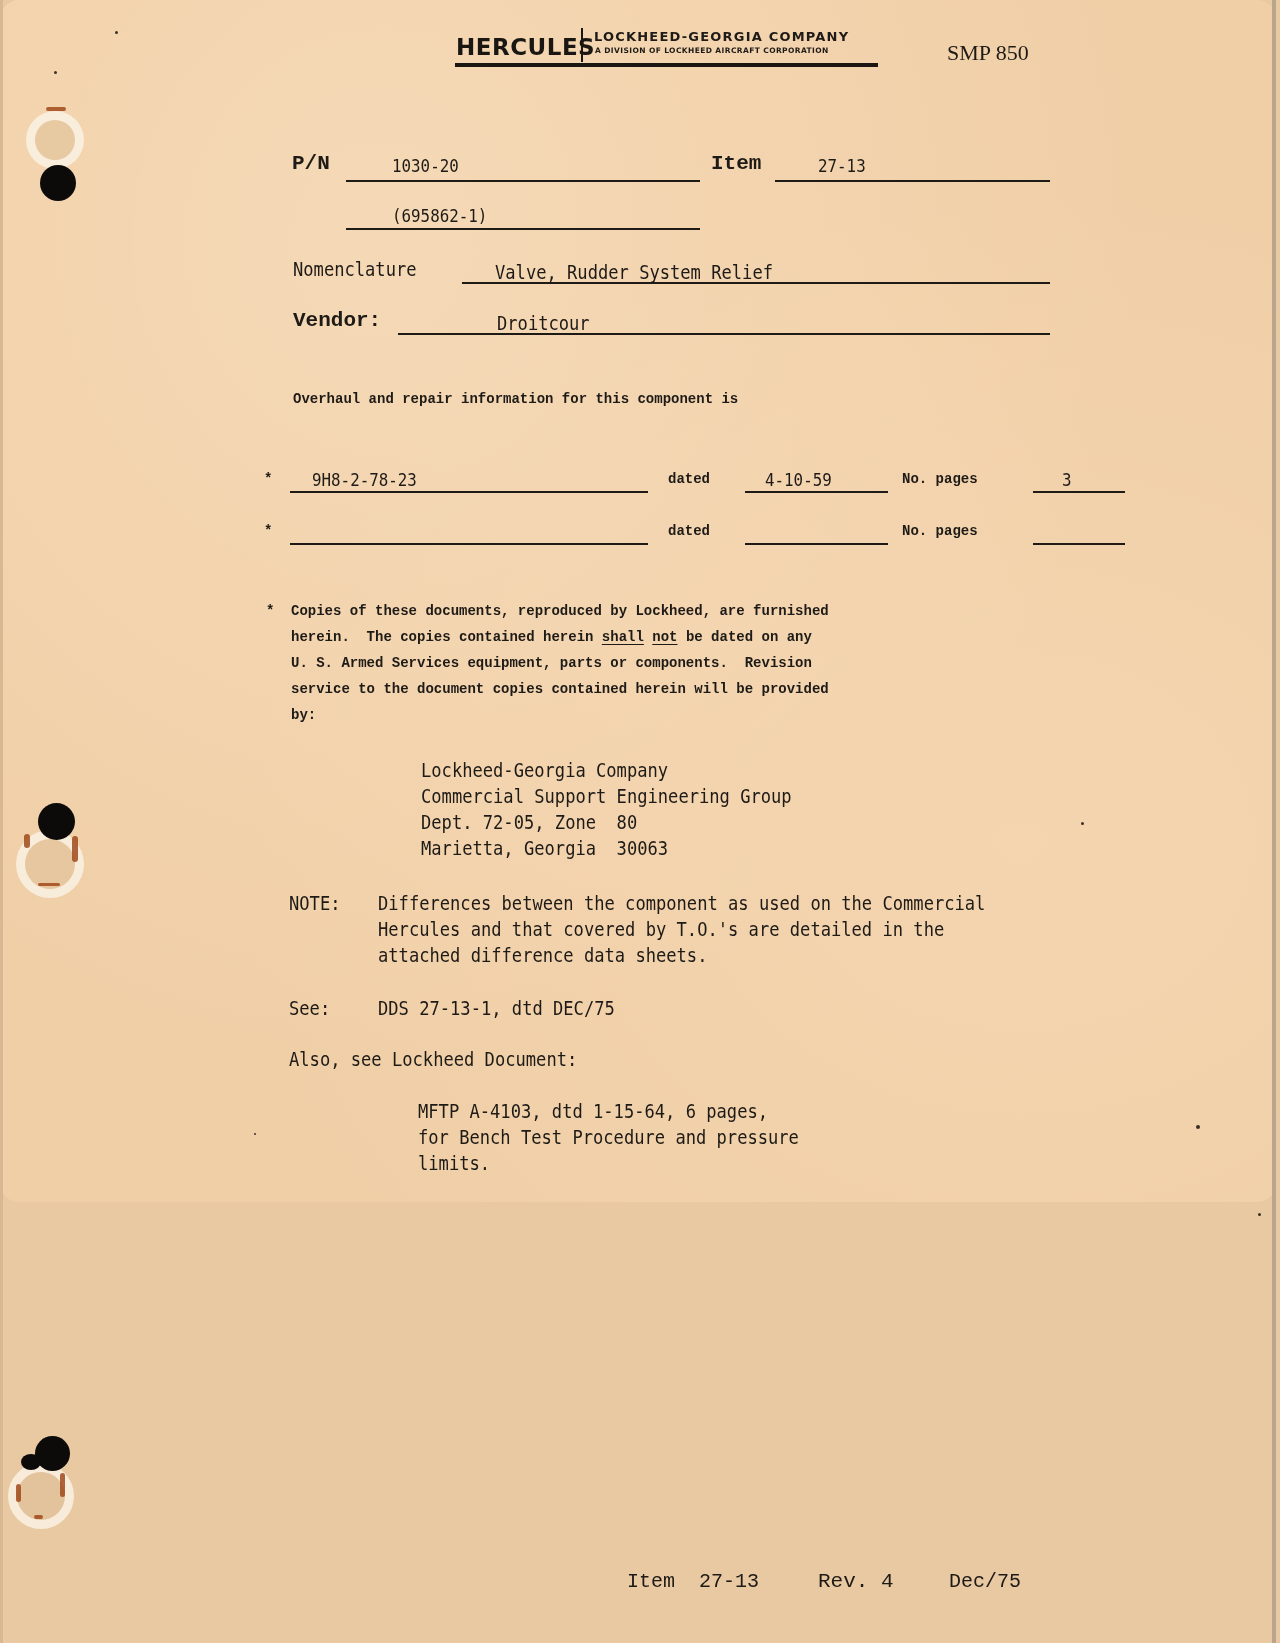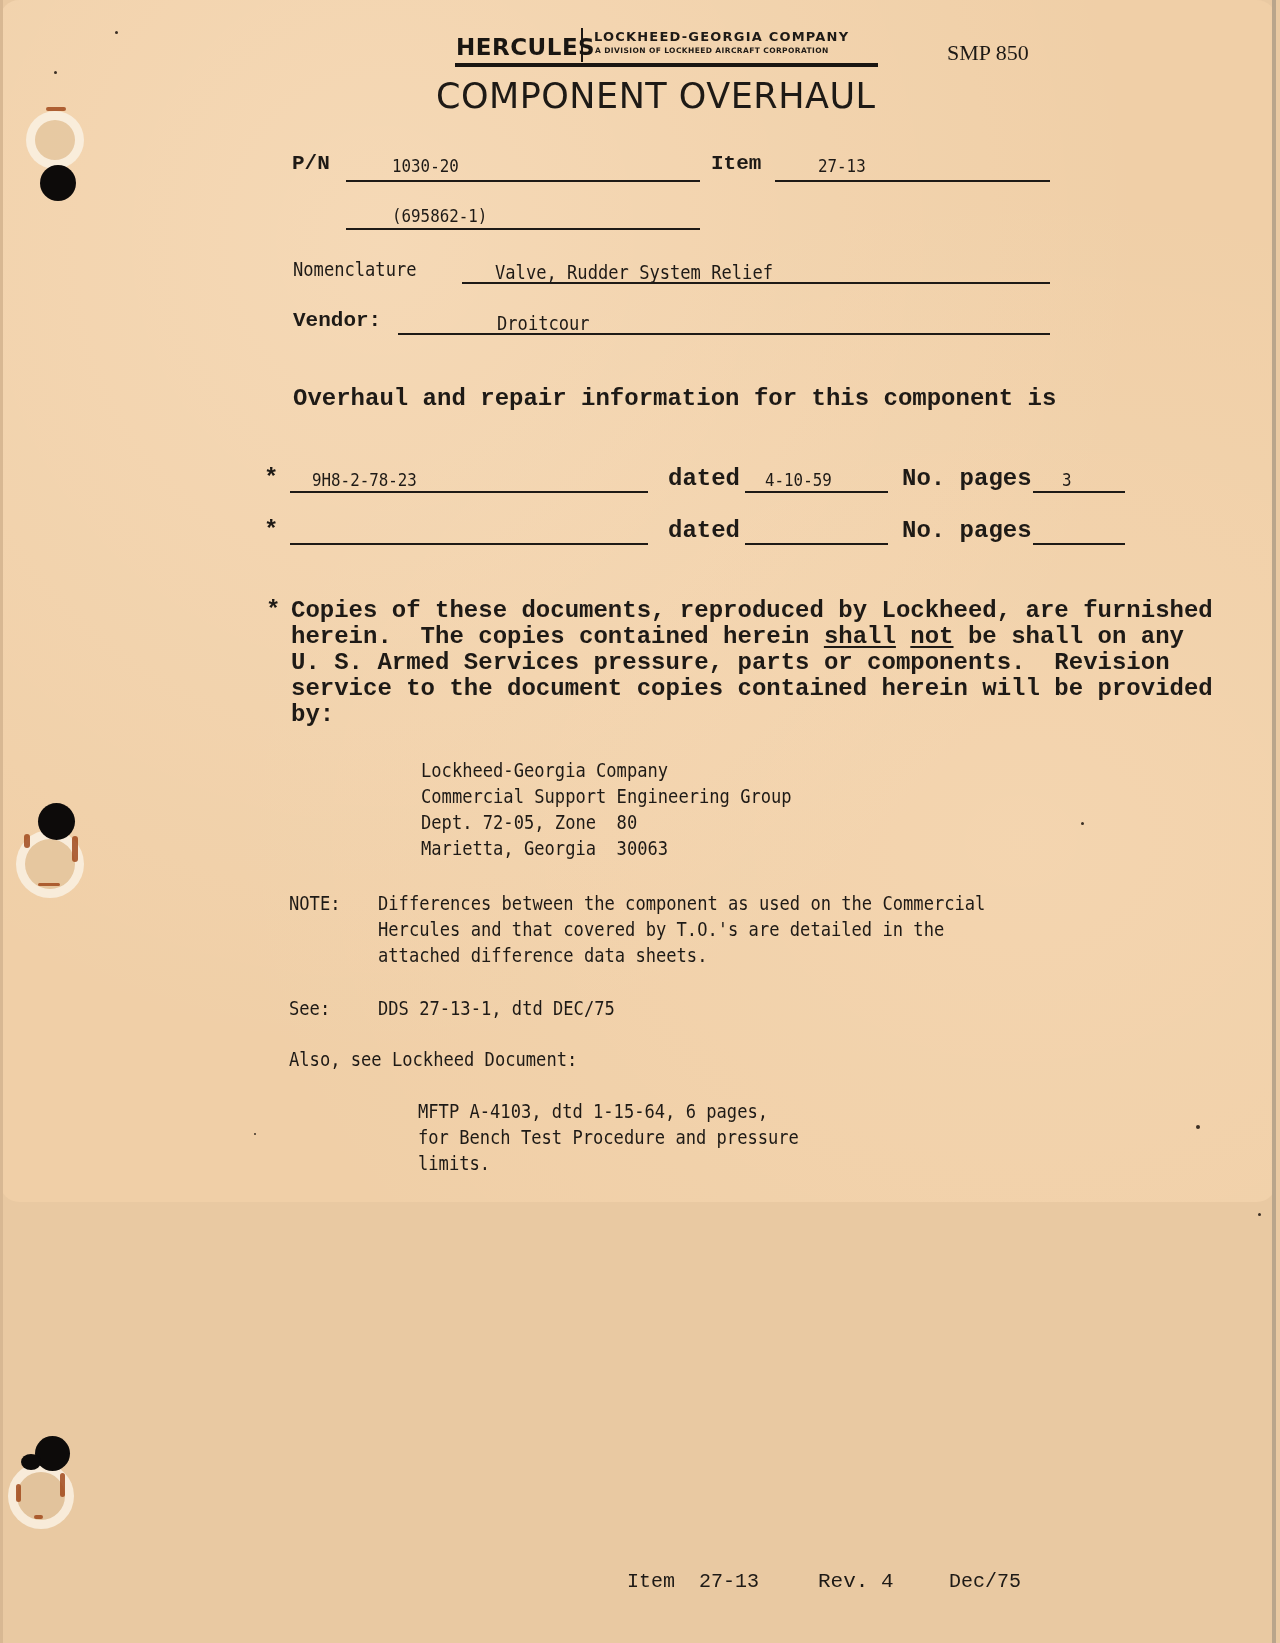--- a/index.html
+++ b/index.html
@@ -30,21 +30,21 @@
     .hdr-rule { position: absolute; left: 455px; top: 63px; width: 423px; height: 4px; background: #1a1612; }
     .hdr-smp { left: 947px; top: 40px; font-family: "Liberation Serif", serif; font-size: 22px; }
     .hdr-title { left: 436px; top: 76px; font-family: "DejaVu Sans", sans-serif; font-size: 35px; letter-spacing: 0.5px; }
 
     
     .lbl { font-family: "Liberation Mono", monospace; font-size: 21px; }
     .lbl-bold { font-weight: bold; }
     .val { font-family: "DejaVu Sans Mono", monospace; font-size: 18px; transform: scaleX(0.88); transform-origin: left; }
     .uline { position: absolute; height: 2px; background: #1e1a16; }
 
-    .typed { font-family: "Liberation Mono", monospace; font-size: 24px; font-weight: bold; line-height: 26.5px; }
+    .typed { font-family: "Liberation Mono", monospace; font-size: 14px; font-weight: bold; line-height: 26.5px; }
     .typed2 { font-family: "DejaVu Sans Mono", monospace; font-size: 19px; line-height: 26.5px; transform: scaleX(0.9); transform-origin: left; }
     .u { text-decoration: underline; text-underline-offset: 3px; }
 
     .punch { position: absolute; border-radius: 50%; background: #0d0b0a; }
     .ring { position: absolute; border-radius: 50%; border: 9px solid rgba(255,248,238,0.75); background: rgba(220,190,150,0.5); }
     .stain { position: absolute; background: #a14a1c; border-radius: 3px; opacity: 0.85; }
     .speck { position: absolute; width: 3px; height: 3px; border-radius: 50%; background: #3b2f24; }
   </style>
 </head>
 <body>
@@ -79,21 +79,20 @@
   <div class="speck" style="left:1196px;top:1125px;width:4px;height:4px;"></div>
   <div class="speck" style="left:1258px;top:1213px;"></div>
   <div class="speck" style="left:254px;top:1133px;width:2px;height:2px;"></div>
 
   <div class="abs hdr-hercules">HERCULES</div>
   <div class="hdr-divider"></div>
   <div class="abs hdr-company">LOCKHEED-GEORGIA COMPANY</div>
   <div class="abs hdr-division">A DIVISION OF LOCKHEED AIRCRAFT CORPORATION</div>
   <div class="hdr-rule"></div>
   <div class="abs hdr-smp">SMP 850</div>
-  <div class="abs hdr-title">COMPONENT OVERHAUL</div>
 
   <div class="abs lbl lbl-bold" style="left:292px;top:152px;">P/N</div>
   <div class="abs val" style="left:392px;top:155px;">1030-20</div>
   <div class="uline" style="left:346px;top:180px;width:354px;"></div>
 
   <div class="abs lbl lbl-bold" style="left:711px;top:152px;">Item</div>
   <div class="abs val" style="left:818px;top:155px;">27-13</div>
   <div class="uline" style="left:775px;top:180px;width:275px;"></div>
 
   <div class="abs val" style="left:392px;top:205px;">(695862-1)</div>
@@ -129,22 +128,22 @@
     <div class="abs val" style="left:765px;top:521px;"></div>
     <div class="uline" style="left:745px;top:543px;width:143px;"></div>
     <div class="abs typed" style="left:902px;top:518px;">No. pages</div>
     <div class="abs val" style="left:1062px;top:521px;"></div>
     <div class="uline" style="left:1033px;top:543px;width:92px;"></div>
   </div>
 
   <div>
     <div class="abs typed" style="left:266px;top:598px;">*</div>
     <div class="abs typed" style="left:291px;top:598px;text-align:center;">Copies of these documents, reproduced by Lockheed, are furnished</div>
-    <div class="abs typed" style="left:291px;top:624px;"><span>herein.  The copies contained herein </span><span class="u">shall</span> <span class="u">not</span><span> be shall on any</span></div>
-    <div class="abs typed" style="left:291px;top:650px;">U. S. Armed Services pressure, parts or components.  Revision</div>
+    <div class="abs typed" style="left:291px;top:624px;"><span>herein.  The copies contained herein </span><span class="u">shall</span> <span class="u">not</span><span> be dated on any</span></div>
+    <div class="abs typed" style="left:291px;top:650px;">U. S. Armed Services equipment, parts or components.  Revision</div>
     <div class="abs typed" style="left:291px;top:676px;">service to the document copies contained herein will be provided</div>
     <div class="abs typed" style="left:291px;top:702px;">by:</div>
   </div>
 
   <div>
     <div class="abs typed2" style="left:421px;top:757px;">Lockheed-Georgia Company</div>
     <div class="abs typed2" style="left:421px;top:783px;">Commercial Support Engineering Group</div>
     <div class="abs typed2" style="left:421px;top:809px;">Dept. 72-05, Zone  80</div>
     <div class="abs typed2" style="left:421px;top:835px;">Marietta, Georgia  30063</div>
   </div>

